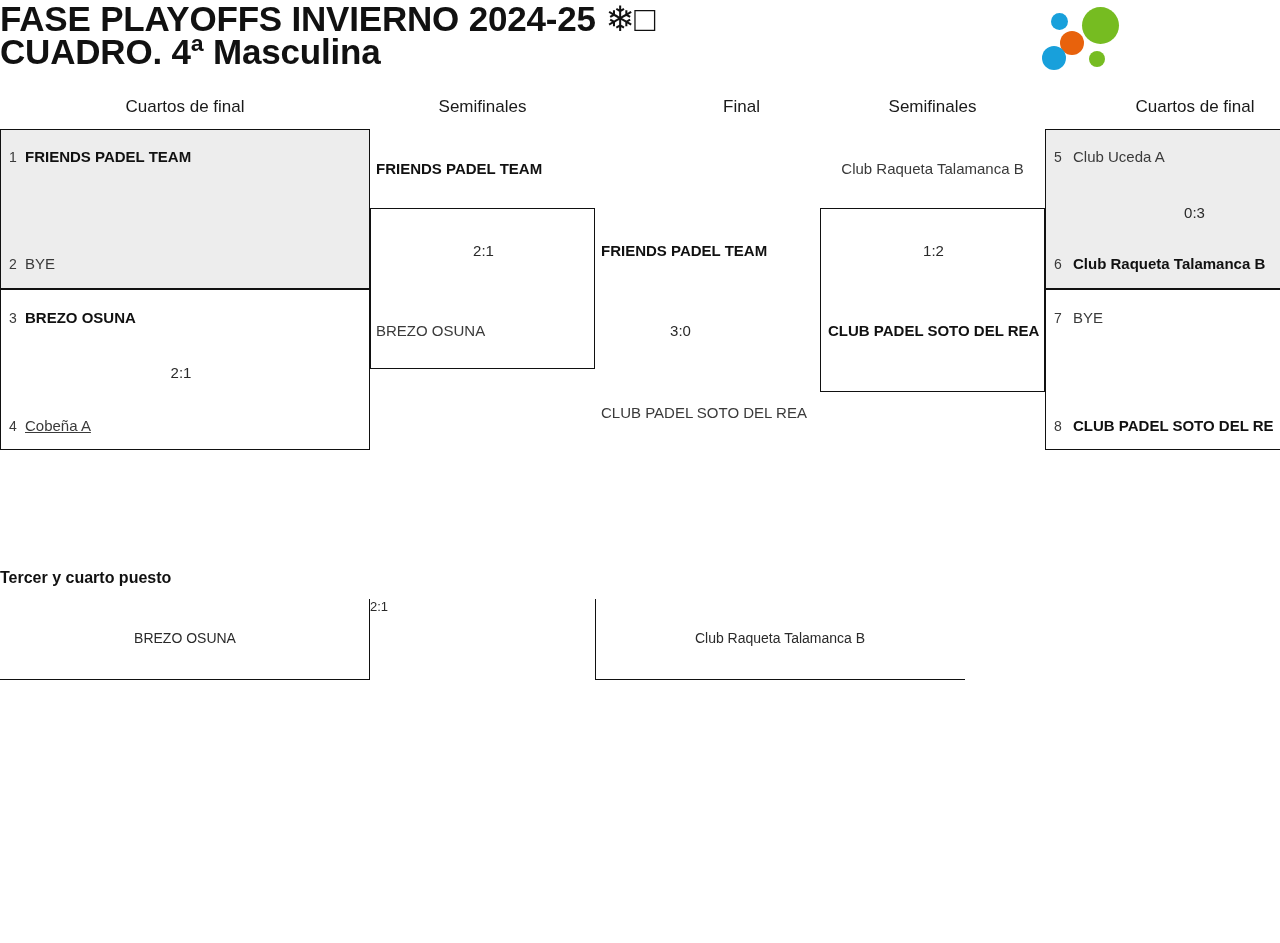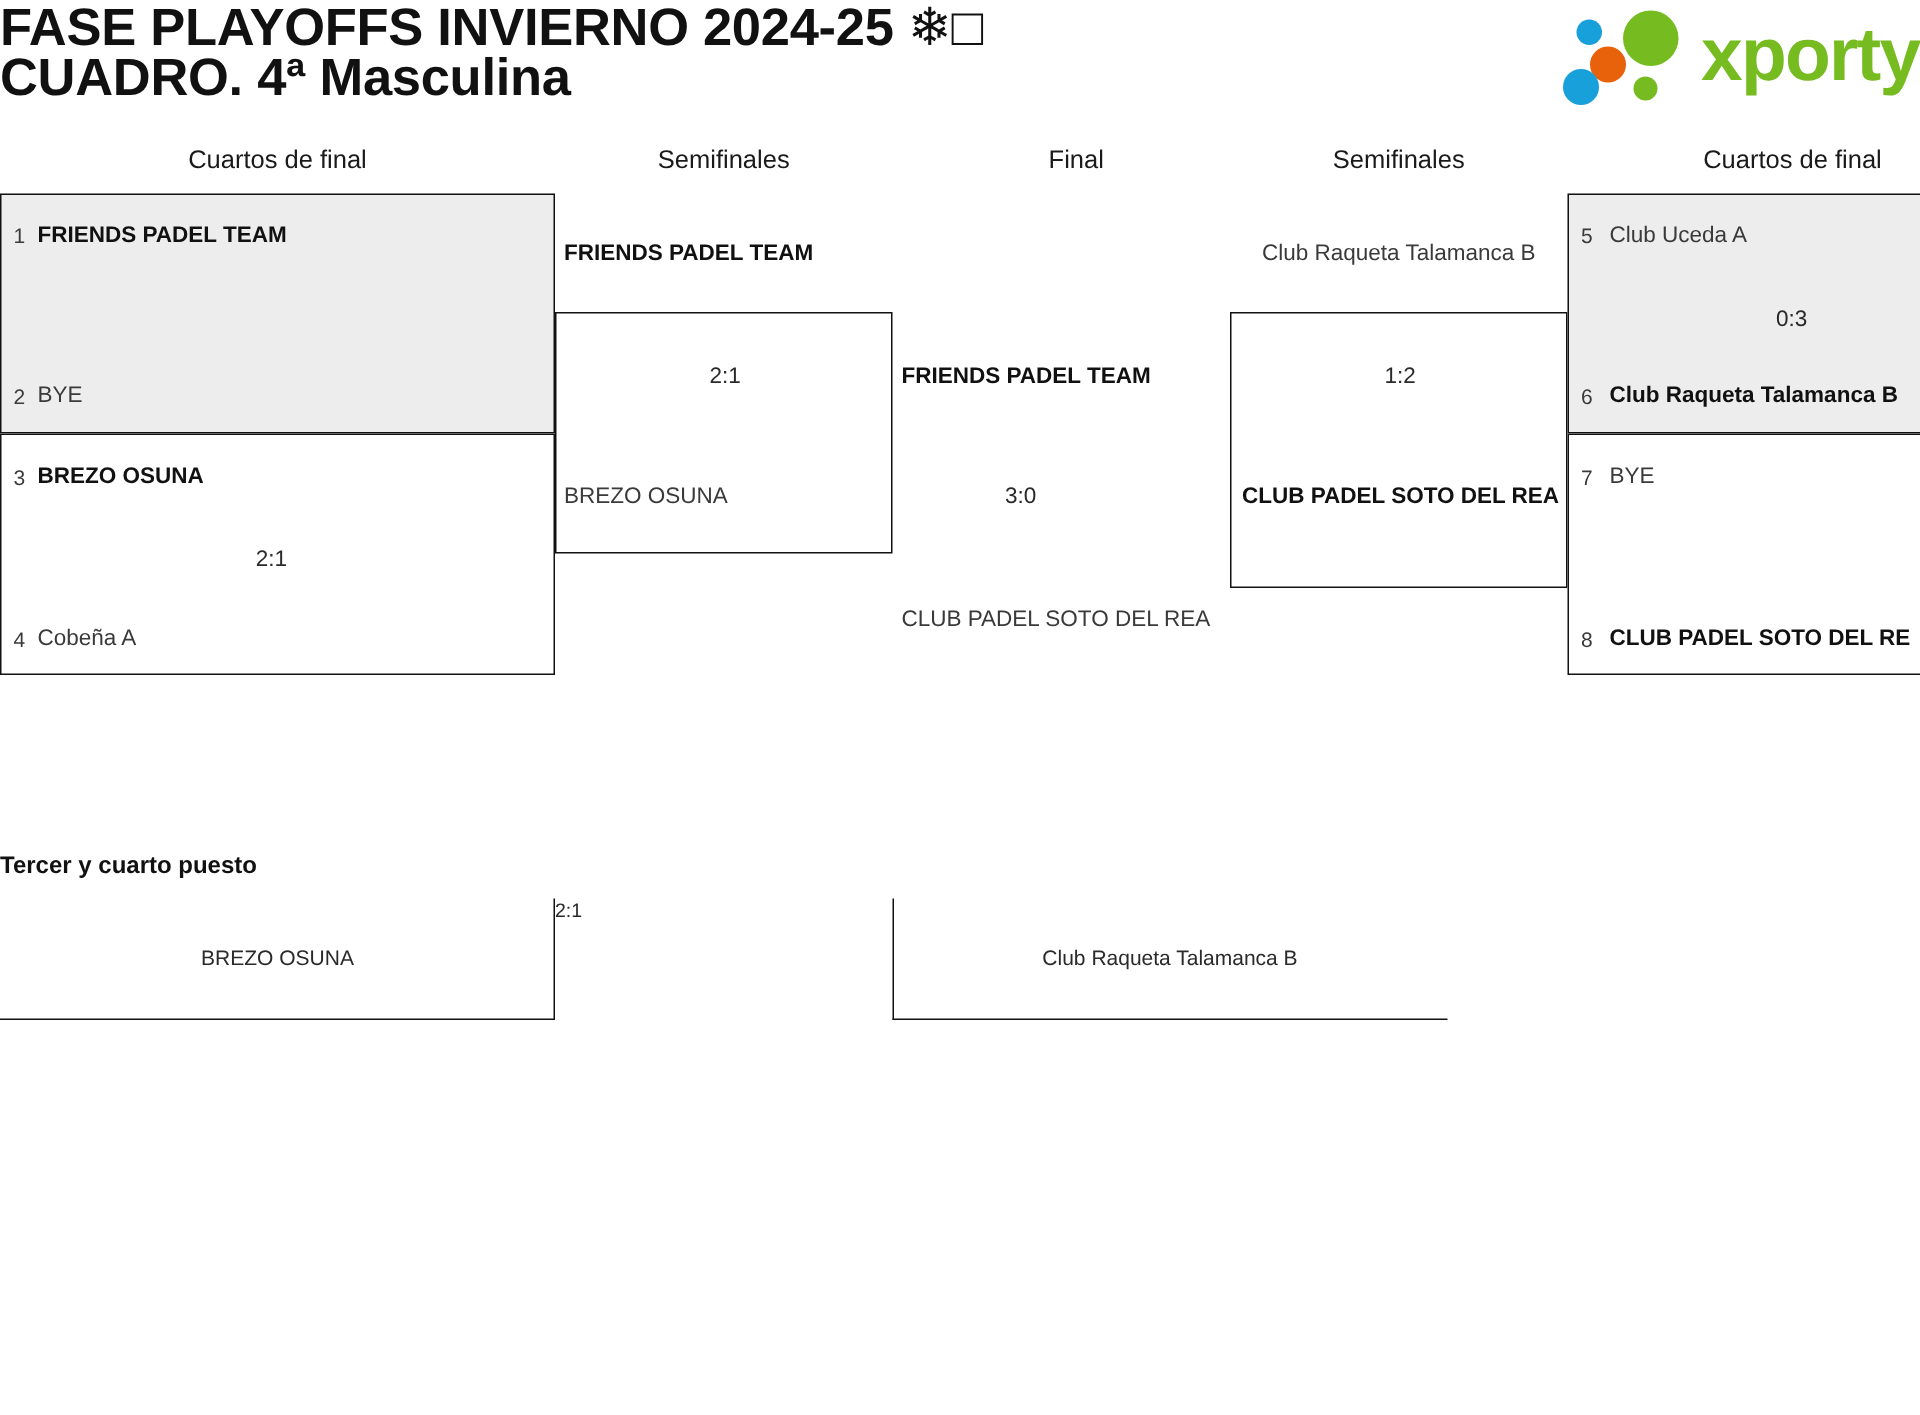--- a/index.html
+++ b/index.html
@@ -101,44 +101,43 @@
 <div id="header">
   <div id="page-title">FASE PLAYOFFS INVIERNO 2024-25 ❄︎□
 CUADRO. 4ª Masculina</div>
 
   <div id="brand-logo">
     <span class="dot" style="left:11px; top:9px; width:17px; height:17px; background:#18a0db;"></span>
     <span class="dot" style="left:42px; top:3px; width:37px; height:37px; background:#76bc21;"></span>
     <span class="dot" style="left:20px; top:27px; width:24px; height:24px; background:#e8620c;"></span>
     <span class="dot" style="left:2px; top:42px; width:24px; height:24px; background:#18a0db;"></span>
     <span class="dot" style="left:49px; top:47px; width:16px; height:16px; background:#76bc21;"></span>
-    <span id="logo-wordmark">xporty</span>
   </div>
 </div>
 
 <div class="round-header" style="left:0px; width:370px;">Cuartos de final</div>
 <div class="round-header" style="left:370px; width:225px;">Semifinales</div>
-<div class="round-header" style="left:605px; width:225px;">Final</div>
+<div class="round-header" style="left:629px; width:225px;">Final</div>
 <div class="round-header" style="left:820px; width:225px;">Semifinales</div>
 <div class="round-header" style="left:1045px; width:300px;">Cuartos de final</div>
 
 <div class="match-box filled" style="left:0px; top:129px; width:370px; height:160px;">
   <span class="seed" style="left:8px; top:18px;">1</span>
   <span class="team winner" style="left:24px; top:17px;">FRIENDS PADEL TEAM</span>
   <span class="score" style="left:0px; top:113px; width:360px; text-align:center;"></span>
   <span class="seed" style="left:8px; top:125px;">2</span>
   <span class="team" style="left:24px; top:124px; color:#3a3a3a;">BYE</span>
 </div>
 
 <div class="match-box" style="left:0px; top:289px; width:370px; height:161px;">
   <span class="seed" style="left:8px; top:19px;">3</span>
   <span class="team winner" style="left:24px; top:18px;">BREZO OSUNA</span>
   <span class="score" style="left:0px; top:73px; width:360px; text-align:center;">2:1</span>
   <span class="seed" style="left:8px; top:127px;">4</span>
-  <span class="team" style="left:24px; top:126px; color:#3a3a3a;">Cobeña A</span>
+  <span class="team" style="left:24px; top:126px; color:#3a3a3a;text-decoration:underline;">Cobeña A</span>
 </div>
 
 <span class="team winner" style="left:376px; top:159px;">FRIENDS PADEL TEAM</span>
 
 <div class="match-box" style="left:370px; top:208px; width:225px; height:161px;">
   <span class="score" style="left:0px; top:32px; width:225px; text-align:center;">2:1</span>
   <span class="team" style="left:5px; top:112px; color:#3a3a3a;">BREZO OSUNA</span>
 </div>
 
 <span class="team winner" style="left:601px; top:241px;">FRIENDS PADEL TEAM</span>

